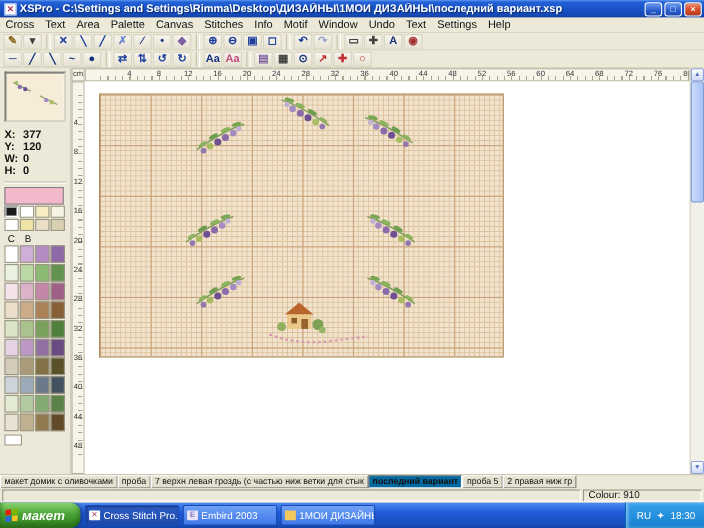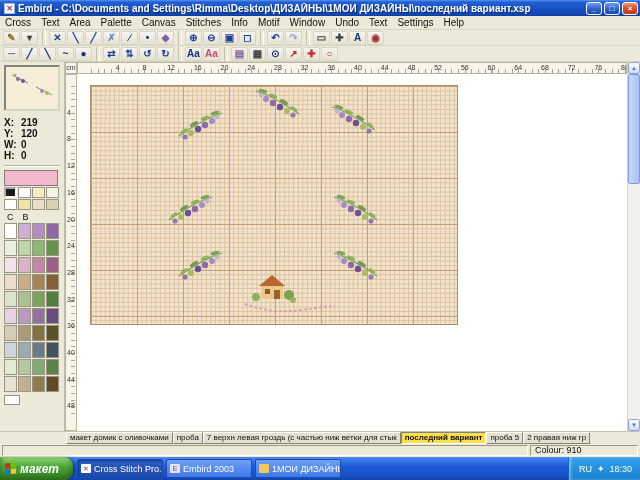--- a/index.html
+++ b/index.html
@@ -76,24 +76,24 @@
   .vscroll { position:absolute; left:627px; top:62px; width:13px; height:369px; background:#f1f0e9;
     border-left:1px solid #d8d4c0; display:flex; flex-direction:column; }
   .sbtn { width:12px; height:12px; background:linear-gradient(#ffffff,#cfdaf8); border:1px solid #8ba0dc;
     border-radius:2px; color:#4d6fc3; font-size:6px; line-height:10px; text-align:center; }
   .sthumb { flex:0 0 110px; background:linear-gradient(90deg,#cadafc,#a8c2f4); border:1px solid #7f9bdb;
     border-radius:2px; }
   .sbtn.down { margin-top:auto; }
 
   
   .tabbar { position:absolute; left:0; top:431px; width:640px; height:13px; background:#ece9d8;
-    display:flex; padding-left:66px; overflow:hidden; border-top:1px solid #c8c4b0; }
+    display:flex; overflow:hidden; border-top:1px solid #c8c4b0; }
   .tab { font-size:8px; line-height:10px; padding:0 3px; white-space:nowrap; color:#111;
     border:1px solid; border-color:#fff #808080 #808080 #fff; background:#e4e0d0; }
-  .tab.active { background:#fde047; font-weight:bold; border-color:#808080 #fff #fff #808080; }
+  .tab.active { background:#0369a1; font-weight:bold; border-color:#808080 #fff #fff #808080; }
   .statusbar { position:absolute; left:0; top:444px; width:640px; height:13px; background:#ece9d8;
     display:flex; gap:2px; padding:1px 2px; }
   .spanel { border:1px solid; border-color:#9a9684 #fff #fff #9a9684; font-size:9px; line-height:9px;
     padding:0 4px; color:#111; }
   .spanel.main { flex:1; }
   .spanel.colour { width:108px; }
 
   
   .taskbar { position:absolute; left:0; top:457px; width:640px; height:23px;
     background:linear-gradient(#4a8af2,#1f5ad8 40%,#1850c0 85%,#1243a8); display:flex; align-items:center; }
@@ -114,21 +114,21 @@
     box-shadow:inset 2px 0 3px rgba(255,255,255,.4); display:flex; align-items:center; gap:5px; padding:0 8px 0 10px;
     color:#fff; font-size:9px; }
 </style>
 </head>
 <body>
 
 <div id="root" data-name="application-window">
 
   <div class="titlebar" data-name="title-bar">
     <div class="app-icon" data-name="app-icon">✕</div>
-    <div class="title-text" data-name="window-title">Embird - C:\Documents and Settings\Rimma\Desktop\ДИЗАЙНЫ\1МОИ ДИЗАЙНЫ\последний вариант.xsp</div>
+    <div class="title-text" data-name="window-title">XSPro - C:\Settings and Settings\Rimma\Desktop\ДИЗАЙНЫ\1МОИ ДИЗАЙНЫ\последний вариант.xsp</div>
     <div class="wbtn" data-name="minimize-button">_</div>
     <div class="wbtn" data-name="maximize-button">□</div>
     <div class="wbtn close" data-name="close-button">×</div>
   </div>
 
   <div class="menubar" data-name="menu-bar">
       <div class="menu-item" data-name="menu-item-file">Cross</div>
       <div class="menu-item" data-name="menu-item-zoom">Text</div>
       <div class="menu-item" data-name="menu-item-area">Area</div>
       <div class="menu-item" data-name="menu-item-palette">Palette</div>
@@ -199,21 +199,21 @@
           <circle cx="17" cy="14" r="2" fill="#6d4f92"></circle>
         <circle cx="9" cy="8" r="1.6" fill="#a8bc62"></circle>
         <path d="M30 20 L46 28" stroke="#7d9b57" stroke-width="1"></path>
         <circle cx="36" cy="24" r="2" fill="#a48cc0"></circle>
           <circle cx="41" cy="26" r="2" fill="#a8bc62"></circle>
       </svg>
     </div>
     <div class="coords" data-name="coords-box">
         <div class="coord-row" data-name="coordinate-readout">
           <span class="clabel" data-name="coord-label">X:</span>
-          <span class="cval" data-name="coord-value">219</span>
+          <span class="cval" data-name="coord-value">377</span>
         </div>
         <div class="coord-row" data-name="coordinate-readout">
           <span class="clabel" data-name="coord-label">Y:</span>
           <span class="cval" data-name="coord-value">120</span>
         </div>
         <div class="coord-row" data-name="coordinate-readout">
           <span class="clabel" data-name="coord-label">W:</span>
           <span class="cval" data-name="coord-value">0</span>
         </div>
         <div class="coord-row" data-name="coordinate-readout">

